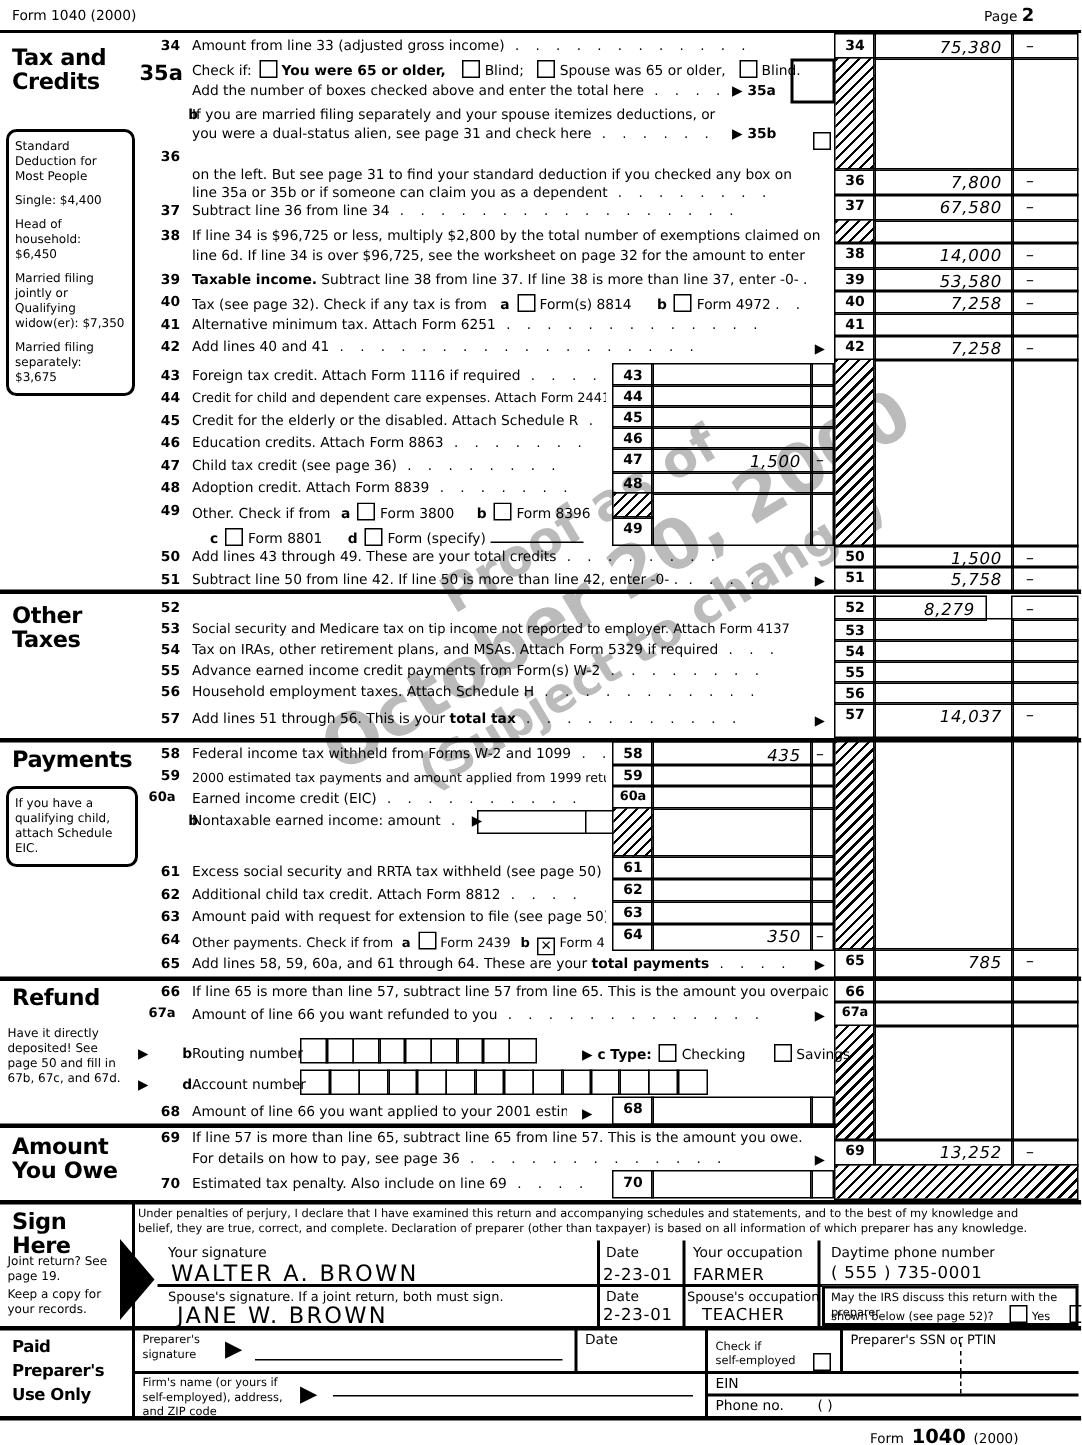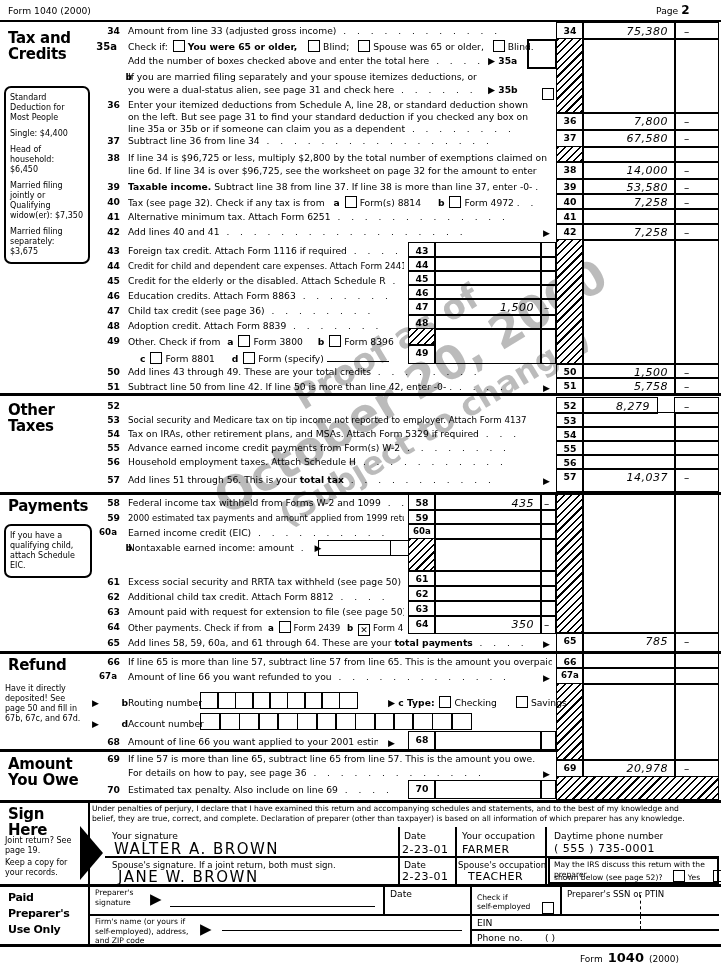--- a/index.html
+++ b/index.html
@@ -69,41 +69,40 @@
   </div>
   <div class="note mg" style="left:4px;top:524px;width:76px">If you have a qualifying child, attach Schedule EIC.</div>
   <div class="a mg" style="left:5px;top:684px;width:80px;white-space:normal">Have it directly deposited! See page 50 and fill in 67b, 67c, and 67d.</div>
   <div class="a mg" style="left:5px;top:836px;width:80px;white-space:normal">Joint return? See page 19.</div>
   <div class="a mg" style="left:5px;top:858px;width:80px;white-space:normal">Keep a copy for your records.</div>
 
   <div class="a n" style="left:96px;top:25px">34</div>
   <div class="a t" style="left:128px;top:25px;width:424px">
     <span>Amount from line 33 (adjusted gross income)</span><span class="dots"> .  .  .  .  .  .  .  .  .  .  .  .</span></div>
 
-  <div class="a n" style="left:93px;top:41px;font-size:10px">35a</div>
+  <div class="a n" style="left:93px;top:41px;font-size:14px">35a</div>
   <div class="a t" style="left:128px;top:40px;width:424px">
     <span>Check if:</span>
     <span class="cb"></span><span class="bold">You were 65 or older,</span>
     <span class="cb" style="margin-left:8px"></span><span>Blind;</span>
     <span class="cb" style="margin-left:6px"></span><span>Spouse was 65 or older,</span>
     <span class="cb" style="margin-left:6px"></span><span>Blind.</span></div>
   <div class="a t" style="left:128px;top:55px;width:360px">
     <span>Add the number of boxes checked above and enter the total here</span><span class="dots"> .  .  .  .</span></div>
   <div class="a t bold" style="left:488px;top:55px">▶ 35a</div>
   <div class="rbox" style="left:527px;top:39px;width:30px;height:30px;border-width:2px"></div>
 
   <div class="a n" style="left:108px;top:71px">b</div>
   <div class="a t" style="left:128px;top:71px;width:424px">If you are married filing separately and your spouse itemizes deductions, or</div>
   <div class="a t" style="left:128px;top:84px;width:356px">
     <span>you were a dual-status alien, see page 31 and check here</span><span class="dots"> .  .  .  .  .  .  .</span></div>
   <div class="a t bold" style="left:488px;top:84px">▶ 35b</div>
   <div class="a" style="left:540px;top:83px"><span class="cb"></span></div>
 
   <div class="a n" style="left:96px;top:99px">36</div>
-  <div class="a t" style="left:128px;top:99px;width:424px">Enter your itemized deductions from Schedule A, line 28, or standard deduction shown</div>
   <div class="a t" style="left:128px;top:111px;width:424px">on the left. But see page 31 to find your standard deduction if you checked any box on</div>
   <div class="a t" style="left:128px;top:123px;width:424px">
     <span>line 35a or 35b or if someone can claim you as a dependent</span><span class="dots"> .  .  .  .  .  .  .  .</span></div>
 
   <div class="a n" style="left:96px;top:135px">37</div>
   <div class="a t" style="left:128px;top:135px;width:424px">
     <span>Subtract line 36 from line 34</span><span class="dots"> .  .  .  .  .  .  .  .  .  .  .  .  .  .  .  .  .</span></div>
 
   <div class="a n" style="left:96px;top:152px">38</div>
   <div class="a t" style="left:128px;top:152px;width:424px">If line 34 is $96,725 or less, multiply $2,800 by the total number of exemptions claimed on</div>
@@ -347,21 +346,21 @@
 
   <div class="cell b" style="left:556px;top:667px;width:28px;height:18px;font-size:8.6px">67a</div>
   <div class="cell" style="left:582px;top:667px;width:94px;height:18px"></div>
   <div class="cell" style="left:674px;top:667px;width:45px;height:18px"></div>
 
   <div class="cell hatch" style="left:556px;top:683px;width:28px;height:78px"></div>
   <div class="cell" style="left:582px;top:683px;width:94px;height:78px"></div>
   <div class="cell" style="left:674px;top:683px;width:45px;height:78px"></div>
 
   <div class="cell b" style="left:556px;top:759px;width:28px;height:19px">69</div>
-  <div class="cell v" style="left:582px;top:759px;width:94px;height:19px">20,978</div>
+  <div class="cell v" style="left:582px;top:759px;width:94px;height:19px">13,252</div>
   <div class="cell d" style="left:674px;top:759px;width:45px;height:19px">–</div>
 
   <div class="cell hatch" style="left:556px;top:776px;width:163px;height:24px"></div>
 
   <div class="cell b" style="left:408px;top:242px;width:28px;height:16px">43</div>
   <div class="cell" style="left:434px;top:242px;width:108px;height:16px"></div>
   <div class="cell" style="left:540px;top:242px;width:16px;height:16px"></div>
   <div class="cell b" style="left:408px;top:256px;width:28px;height:16px">44</div>
   <div class="cell" style="left:434px;top:256px;width:108px;height:16px"></div>
   <div class="cell" style="left:540px;top:256px;width:16px;height:16px"></div>

